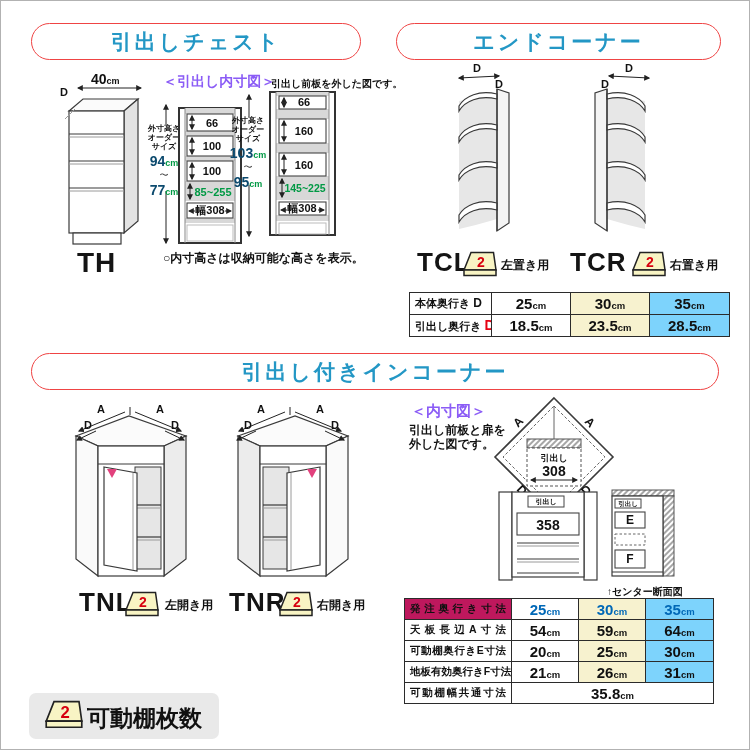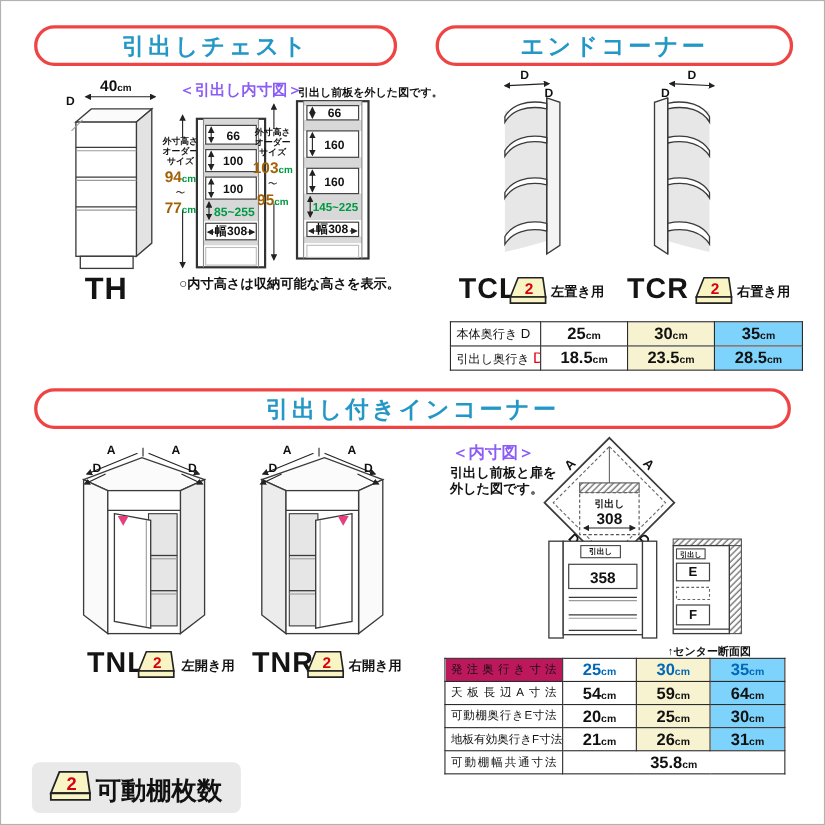--- a/index.html
+++ b/index.html
@@ -1,39 +1,39 @@
 <!DOCTYPE html>
 <html><head>
 <meta charset="utf-8">
 <style>
   *{box-sizing:border-box;margin:0;padding:0}
   body{font-family:"Liberation Sans","DejaVu Sans",sans-serif;background:#fff}
   .page{position:relative;width:750px;height:750px;background:#fff;border:1px solid #b2b2b2;overflow:hidden}
-  .pill{position:absolute;border:3px solid #ef4444;border-radius:20px;background:#fff;
+  .pill{position:absolute;border:1px solid #ef4444;border-radius:20px;background:#fff;
         display:flex;align-items:center;justify-content:center;
         color:#2397c5;font-weight:bold;font-size:21px;letter-spacing:3px}
   .model{position:absolute;font-size:26px;font-weight:bold;color:#141414;letter-spacing:1px}
   .usage{position:absolute;font-size:12px;font-weight:bold;color:#111}
   .sm-heading{position:absolute;font-size:14px;font-weight:bold;color:#8b5cf6}
   .sm-note{position:absolute;font-size:10px;font-weight:bold;color:#111}
   .note{position:absolute;font-size:12px;font-weight:bold;color:#111}
   .note.green{color:#009944}
   .szblock{position:absolute;text-align:center;line-height:1.12}
   .szblock .cap{font-size:8px;font-weight:bold;color:#111;display:block}
-  .szblock .big{font-size:14px;font-weight:bold;color:#a16207}
+  .szblock .big{font-size:14px;font-weight:bold;color:#0c4a6e}
   .szblock .unit{font-size:9px;font-weight:bold;color:#009944}
   .szblock .tld{font-size:9px;color:#333;display:block;line-height:1.2}
   .dimlabel{position:absolute;font-size:11px;font-weight:bold;color:#111}
   .wlabel{position:absolute;font-weight:bold;color:#111}
   .wlabel .v{font-size:14px}.wlabel .u{font-size:9px}
   table{position:absolute;border-collapse:collapse;table-layout:fixed;background:#fff}
   td{border:1.6px solid #2b2b2b;overflow:hidden;white-space:nowrap;vertical-align:middle}
   .t1 td{height:22px}
   .t2 td{height:21px}
-  .lbl{font-size:11px;font-weight:normal;padding:0 5px;text-align:left;color:#111}
+  .lbl{font-size:11px;font-weight:bold;padding:0 5px;text-align:left;color:#111}
   .t2 .lbl{font-size:10.5px;text-align:justify;text-align-last:justify}
   .lbl .sfx{font-size:12px}
   .lbl .sfx.red{color:#e60012;font-size:14px}
   .val{text-align:center;font-size:15px;font-weight:bold;color:#111}
   .val .u{font-size:9.5px}
   .val.blue{color:#0068b7}
   .c1{background:#f7f2cf}
   .c2{background:#7dd3fc}
   .hdr{background:#be185d}
   .spantext{font-size:11.5px;font-weight:bold;padding:0 6px;text-align:left;color:#111}

